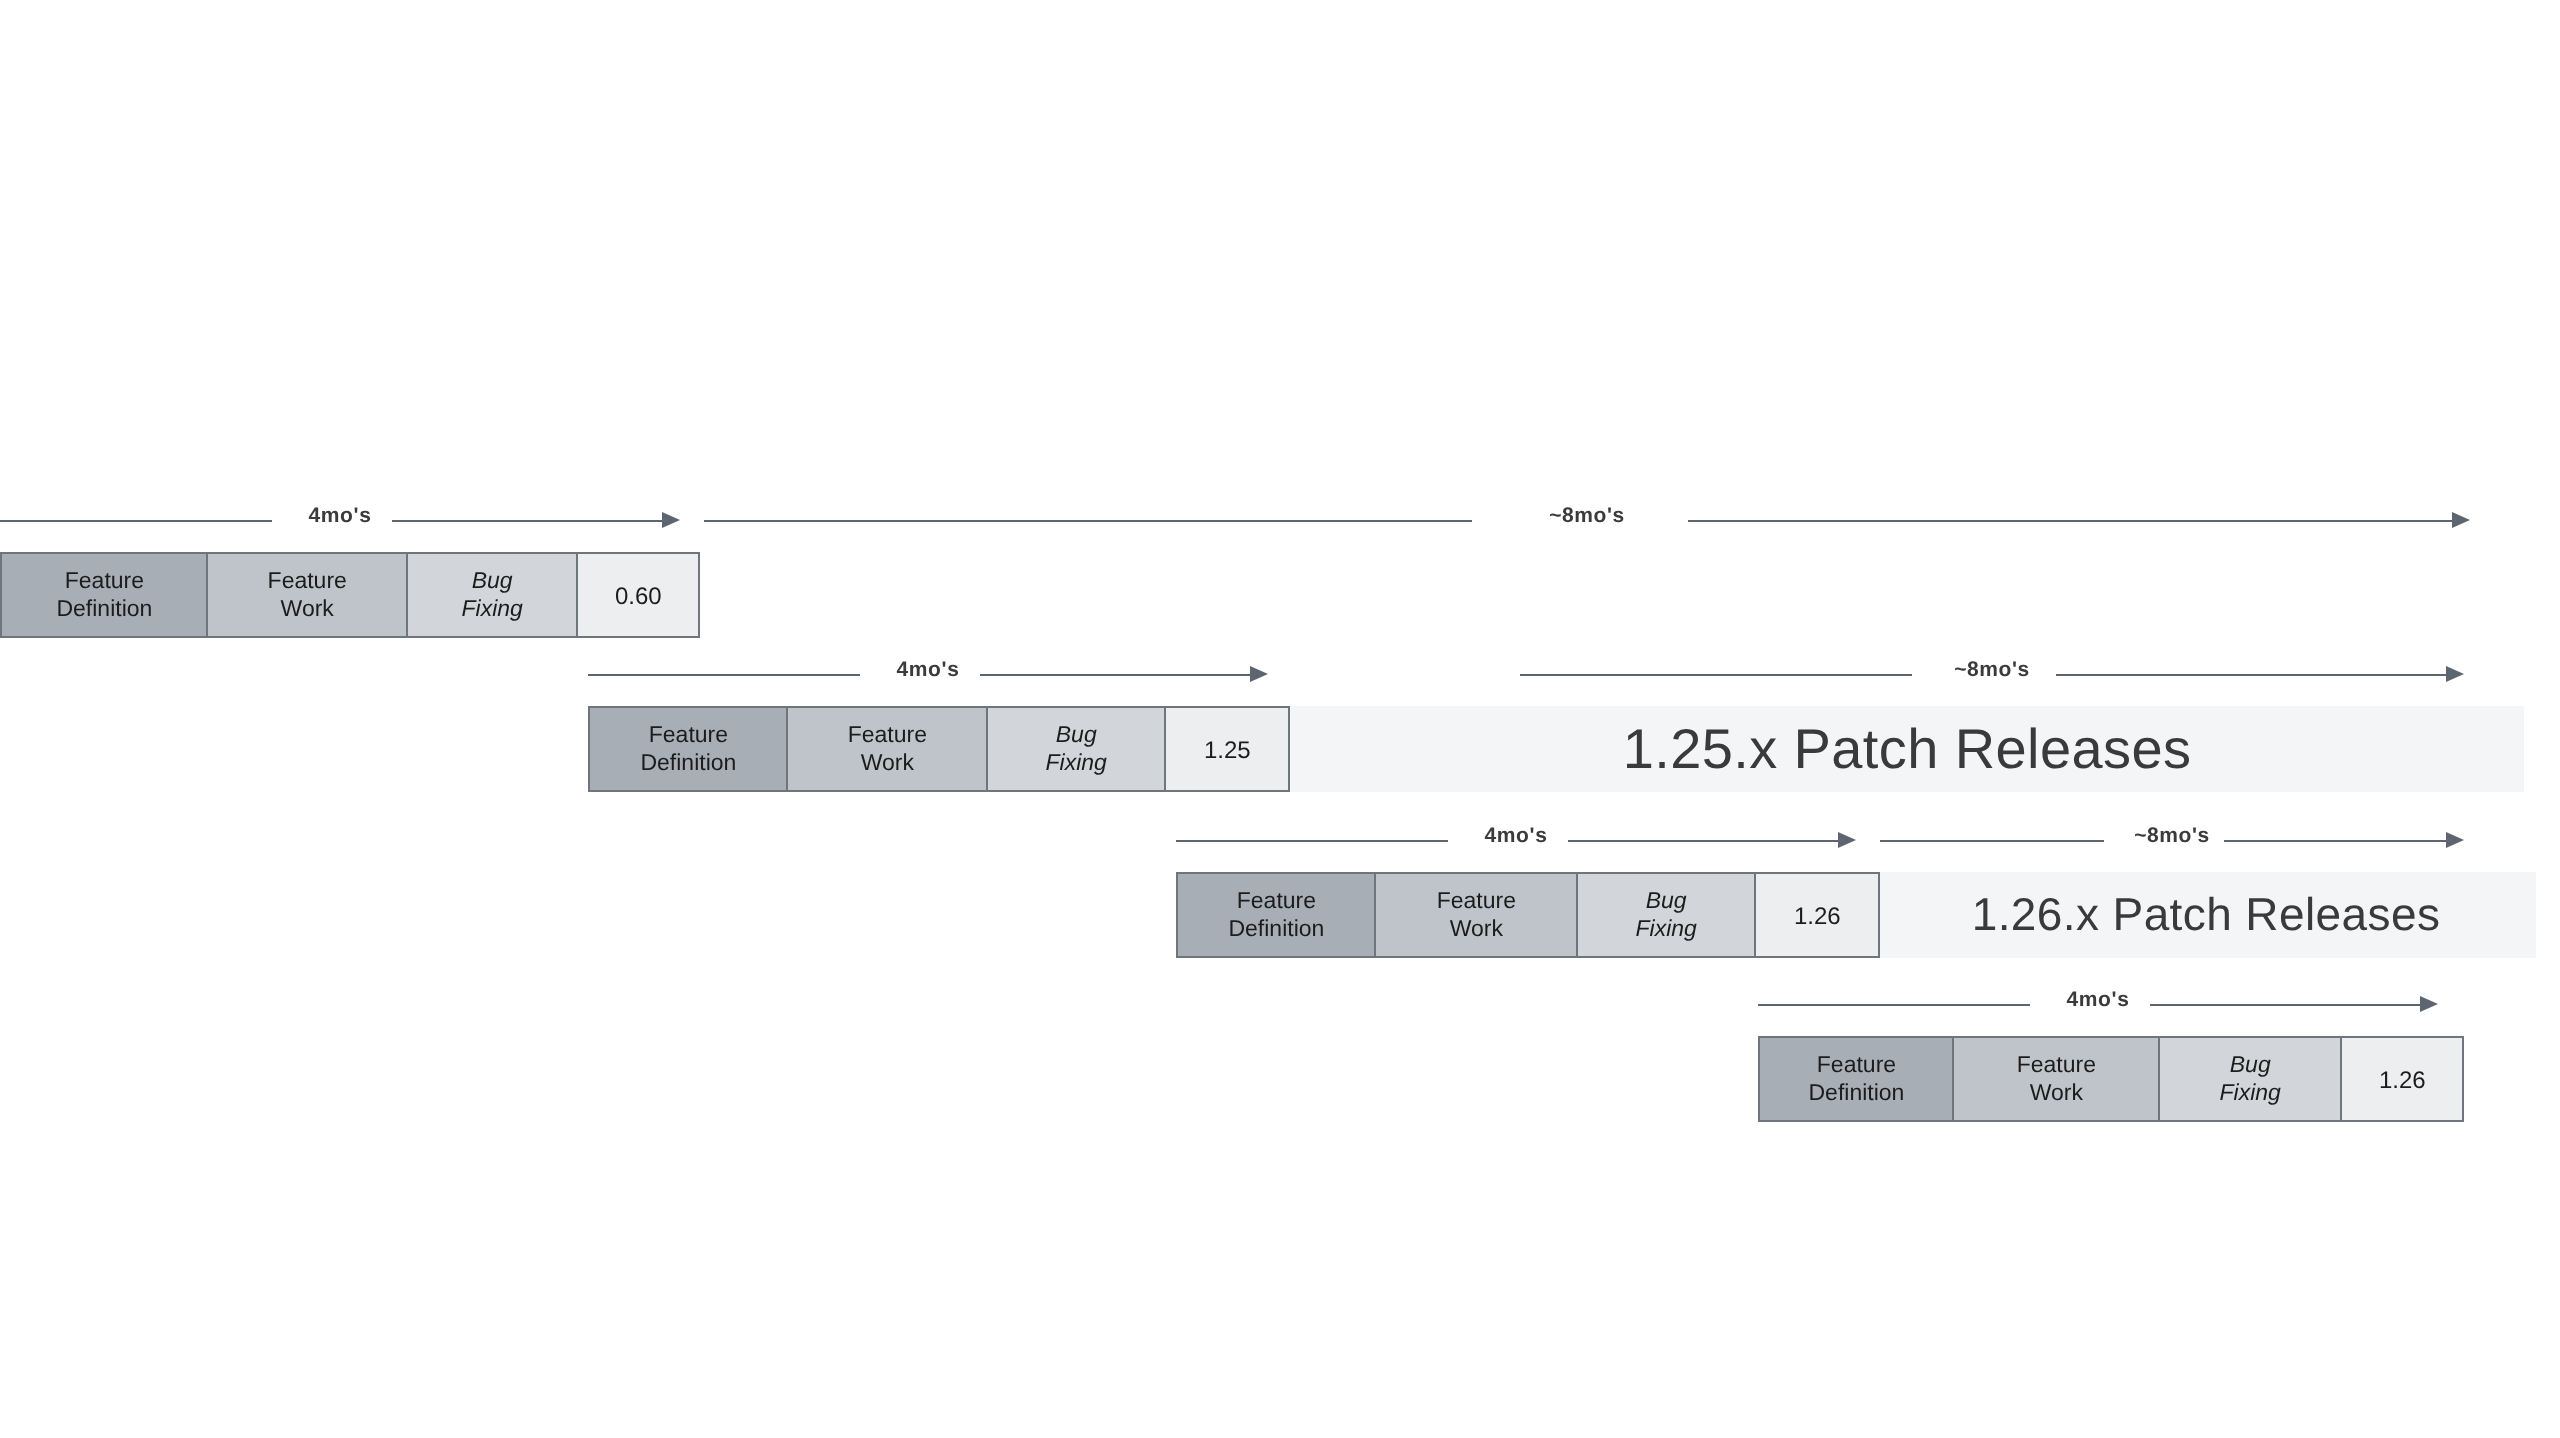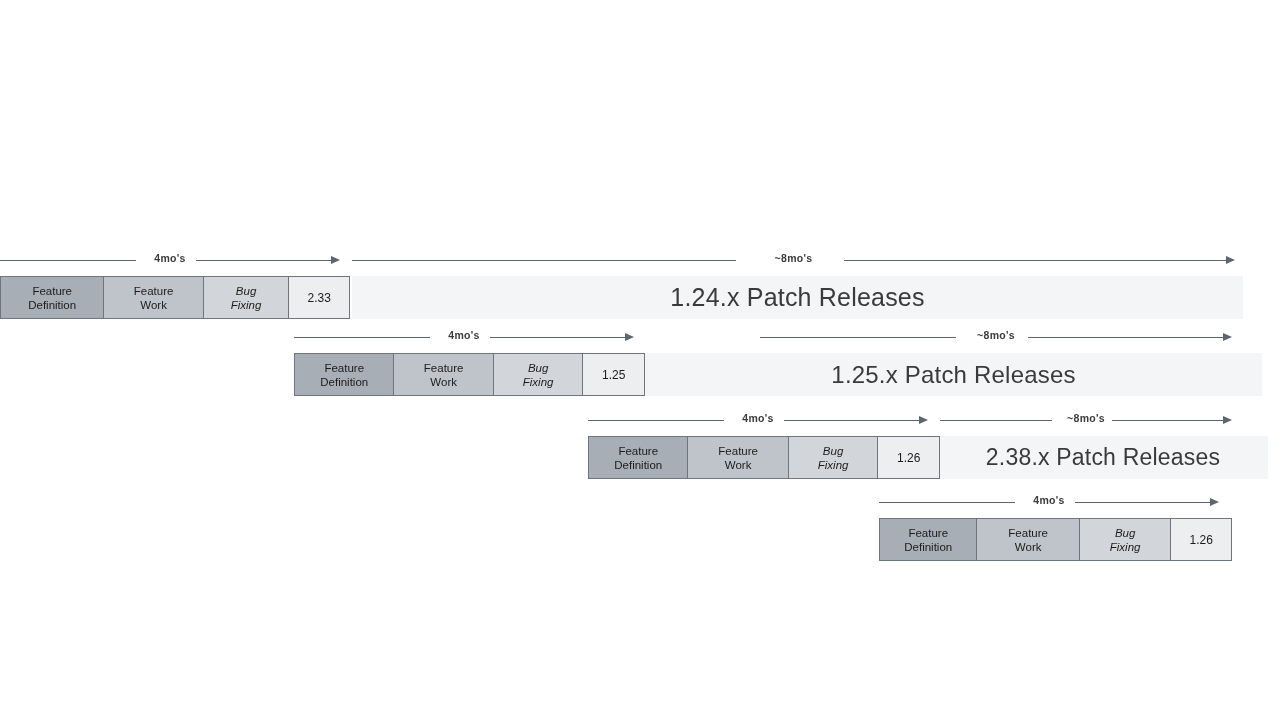--- a/index.html
+++ b/index.html
@@ -30,21 +30,21 @@
     justify-content: center;
   }
   .patch-label {
     font-size: 25px;
     font-weight: 400;
     color: #3a3a3a;
     letter-spacing: 0.2px;
     white-space: nowrap;
   }
   .patch-band.size-s .patch-label { font-size: 23px; }
-  .patch-band.size-m .patch-label { font-size: 24px; }
+  .patch-band.size-m .patch-label { font-size: 28px; }
 
   
   .phase-strip {
     position: absolute;
     display: flex;
     box-sizing: border-box;
     border: 1px solid #6f757c;
     background: #0f766e;
   }
   .phase {
@@ -98,38 +98,35 @@
     white-space: nowrap;
     transform: translateX(-50%);
     letter-spacing: 0.3px;
     font-weight: bold;
   }
 </style>
 </head>
 <body>
 
 <div id="canvas">
-    <div class="patch-band" style="left: 352px; top: 276px; width: 891px; height: 43px;">
-      <div class="patch-label">1.24.x Patch Releases</div>
-    </div>
     <div class="phase-strip" style="left: 0px; top: 276px; height: 43px; width: 350px;">
       <div class="phase p-def" style="width: 104px;">
         <span class="phase-line">Feature</span>
         <span class="phase-line">Definition</span>
       </div>
       <div class="phase p-work" style="width: 100px;">
         <span class="phase-line">Feature</span>
         <span class="phase-line">Work</span>
       </div>
       <div class="phase p-bug" style="width: 86px;">
         <span class="phase-line">Bug</span>
         <span class="phase-line">Fixing</span>
       </div>
       <div class="phase p-ver" style="width: 60px;">
-        <span class="phase-line">2.33</span>
+        <span class="phase-line">0.60</span>
       </div>
     </div>
     <div class="measure" style="left: 0px; top: 252px; width: 340px;">
       <div class="seg left" style="width: 136px;"></div>
       <div class="seg right" style="width: 136px;"></div>
       <div class="arrowhead"></div>
       <div class="mlabel" style="left: 170px;">4mo's</div>
     </div>
     <div class="measure" style="left: 352px; top: 252px; width: 883px;">
       <div class="seg left" style="width: 383.5px;"></div>
@@ -163,21 +160,21 @@
       <div class="arrowhead"></div>
       <div class="mlabel" style="left: 170px;">4mo's</div>
     </div>
     <div class="measure" style="left: 760px; top: 329px; width: 472px;">
       <div class="seg left" style="width: 195.88px;"></div>
       <div class="seg right" style="width: 195.88px;"></div>
       <div class="arrowhead"></div>
       <div class="mlabel" style="left: 236px;">~8mo's</div>
     </div>
     <div class="patch-band size-s" style="left: 938px; top: 436px; width: 330px; height: 43px;">
-      <div class="patch-label">2.38.x Patch Releases</div>
+      <div class="patch-label">1.26.x Patch Releases</div>
     </div>
     <div class="phase-strip" style="left: 588px; top: 436px; height: 43px; width: 352px;">
       <div class="phase p-def" style="width: 100px;">
         <span class="phase-line">Feature</span>
         <span class="phase-line">Definition</span>
       </div>
       <div class="phase p-work" style="width: 101px;">
         <span class="phase-line">Feature</span>
         <span class="phase-line">Work</span>
       </div>

